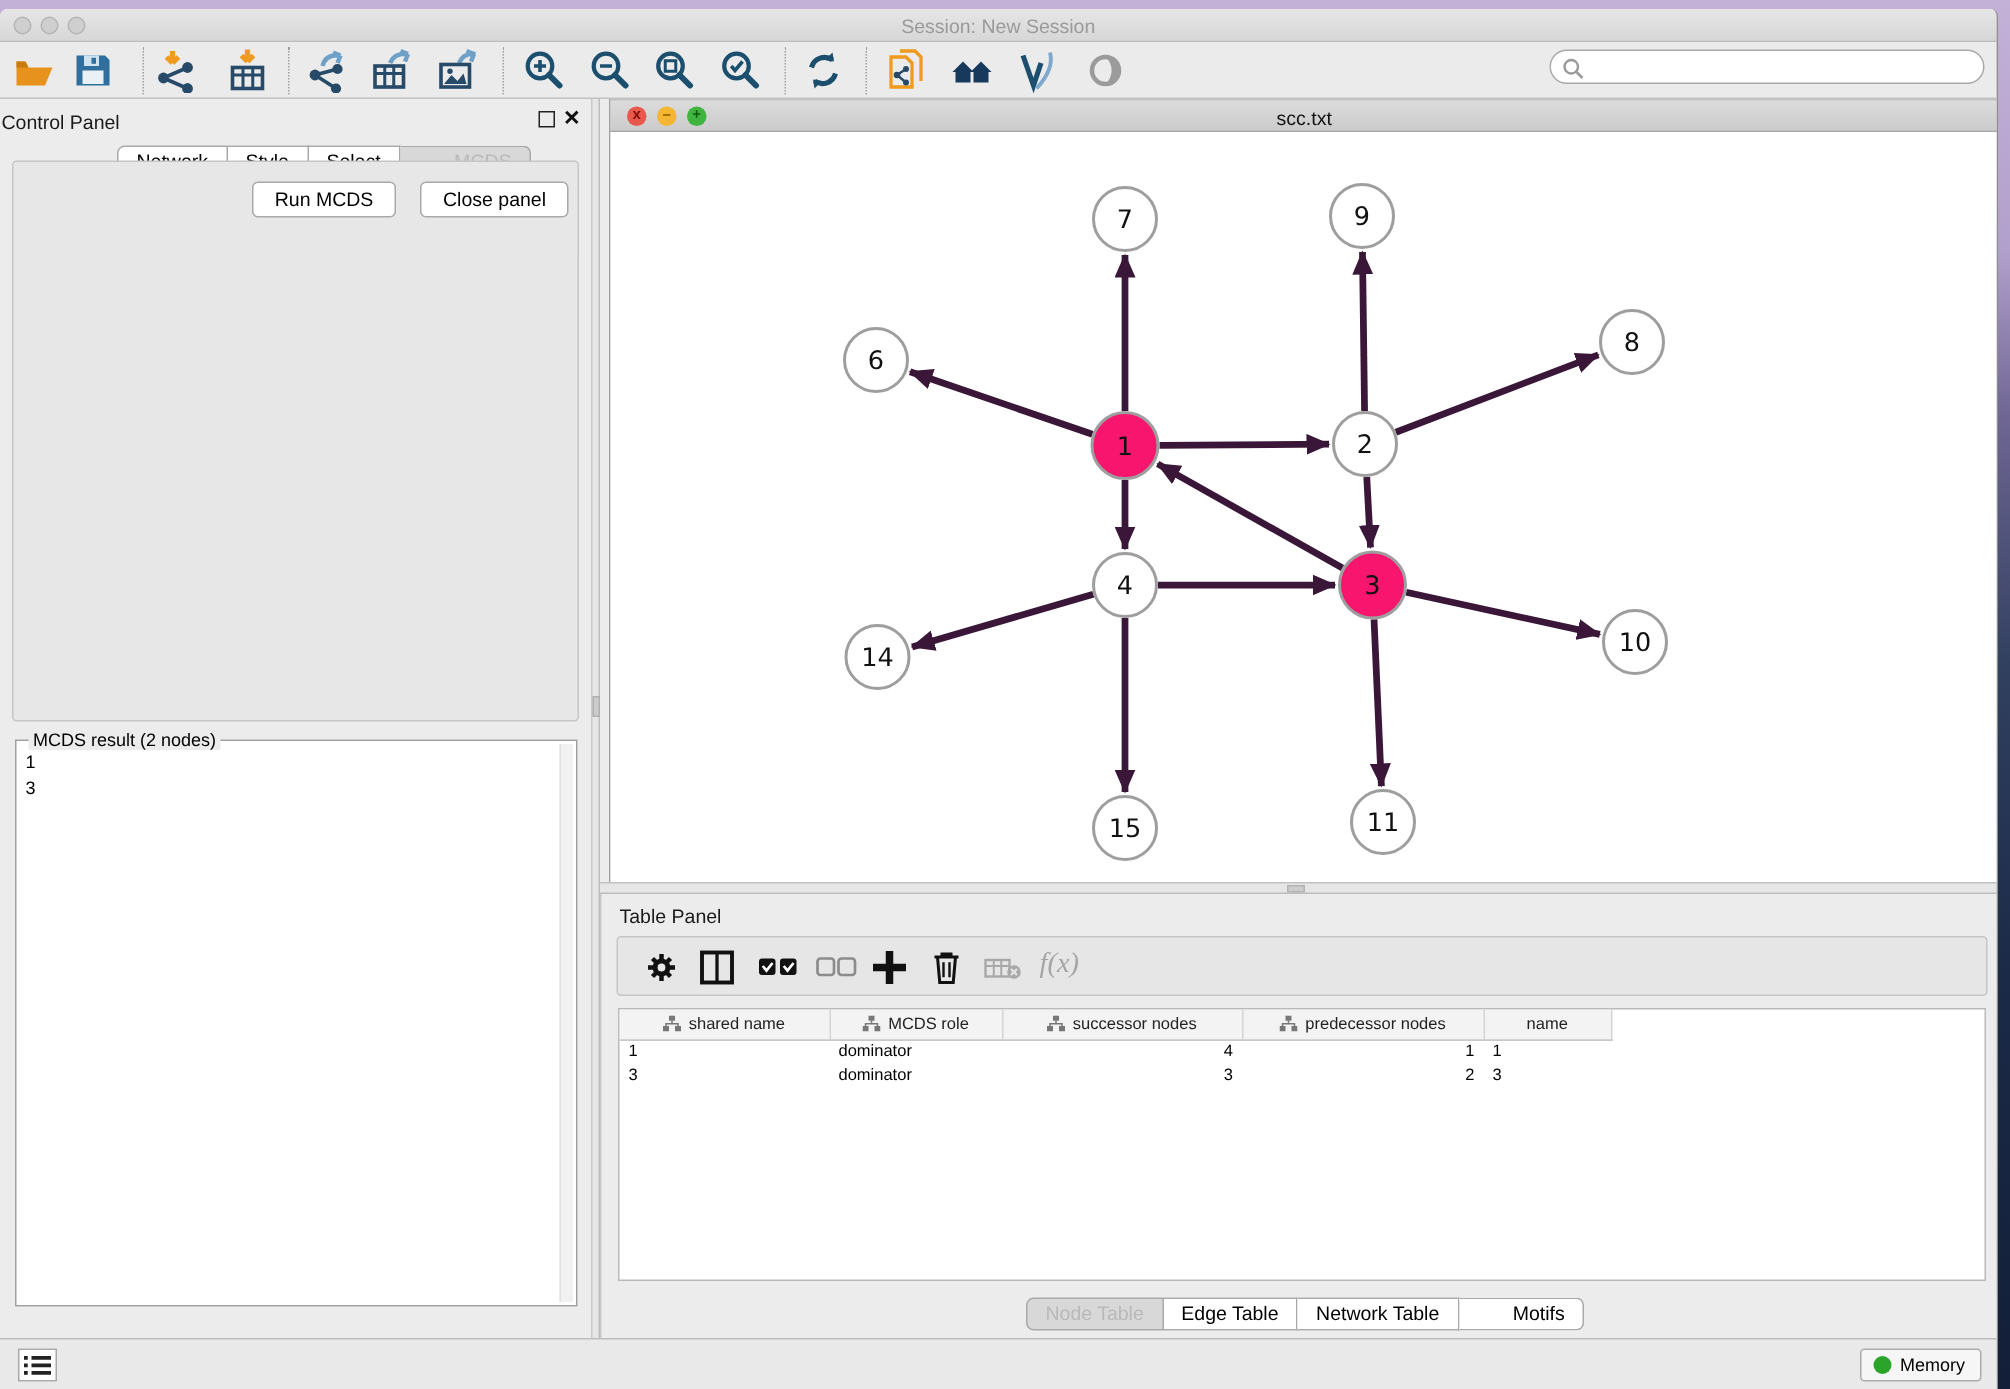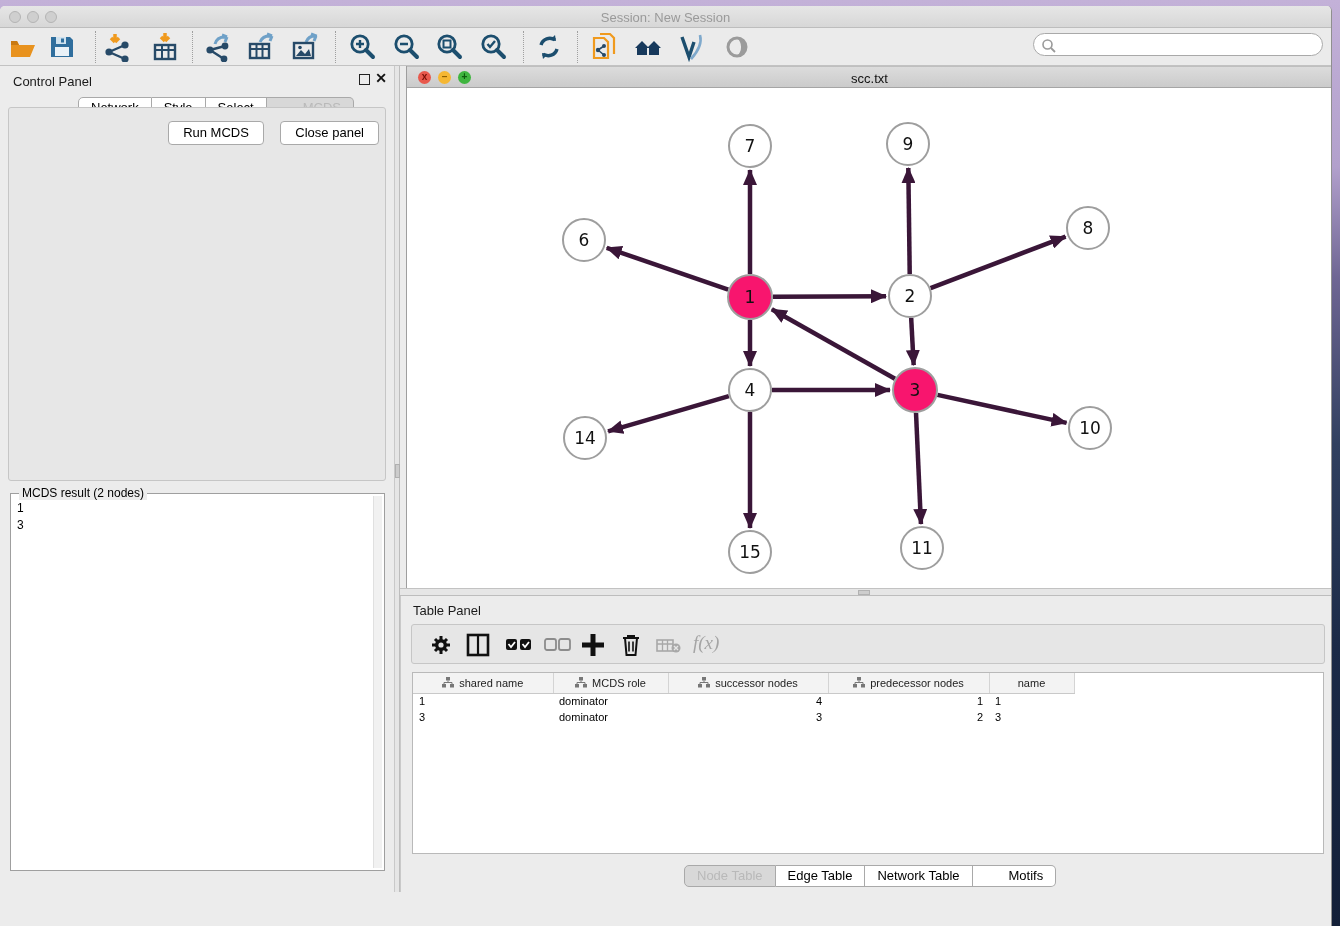--- a/index.html
+++ b/index.html
@@ -25,21 +25,21 @@
   #search-box { position:absolute; right:8px; top:5px; width:290px; height:23px;
     background:#fff; border:1px solid #a9a9a9; border-radius:12px; }
   #search-box svg { position:absolute; left:7px; top:4px; }
   
   #main { position:absolute; left:0; top:60px; width:100%; height:826px; }
   #control-panel { position:absolute; left:0; top:0; width:394px; height:826px;
     background:#ececec; }
   .panel-title { font-size:13px; color:#1a1a1a; }
   .float-btn { width:11px; height:11px; border:1.5px solid #222; display:inline-block; }
   .close-btn { font-size:14px; font-weight:bold; color:#111; line-height:11px; }
-  #cp-header { position:absolute; left:13px; top:8px; }
+  #cp-header { position:absolute; left:1px; top:8px; }
   #cp-float { position:absolute; right:24px; top:8px; }
   #cp-close { position:absolute; right:7px; top:7px; }
   
   .tabstrip { position:absolute; display:flex; }
   .tab { font-size:13px; color:#000; background:#fff; border:1px solid #a9a9a9;
     border-left:none; padding:2px 12px 3px; cursor:pointer; white-space:nowrap; }
   .tab:first-child { border-left:1px solid #a9a9a9; border-radius:5px 0 0 5px; }
   .tab:last-child { border-radius:0 5px 5px 0;padding-left:36px; }
   .tab.active { background:#d8d8d8; color:#b9b9b9; }
   #cp-tabs { left:78px; top:31px; }
@@ -505,14 +505,31 @@
         <div class="tabstrip" id="tp-tabs">
           <div class="tab active">Node Table</div>
           <div class="tab">Edge Table</div>
           <div class="tab">Network Table</div>
           <div class="tab">Motifs</div>
         </div>
       </div>
     </div>
   </div>
 
+  <div id="statusbar">
+    <div id="list-btn">
+      <svg width="18" height="14" style="margin-top:3px">
+          <g fill="#222">
+            <rect x="0" y="1" width="2.5" height="2.5"></rect>
+            <rect x="5" y="1" width="13" height="2.5"></rect>
+            <rect x="0" y="6" width="2.5" height="2.5"></rect>
+            <rect x="5" y="6" width="13" height="2.5"></rect>
+            <rect x="0" y="11" width="2.5" height="2.5"></rect>
+            <rect x="5" y="11" width="13" height="2.5"></rect>
+          </g>
+        </svg>
+    </div>
+    <div id="memory-btn">
+      <span class="dot"></span><span>Memory</span>
+    </div>
+  </div>
 
 </div>
 
 </body></html>

